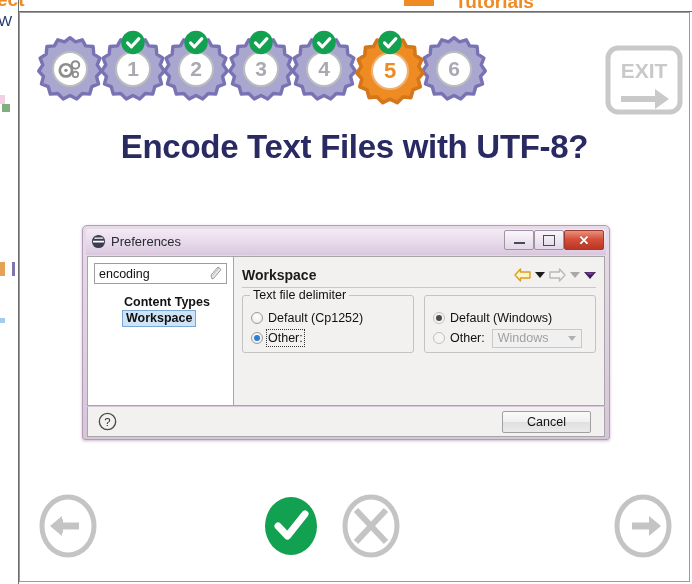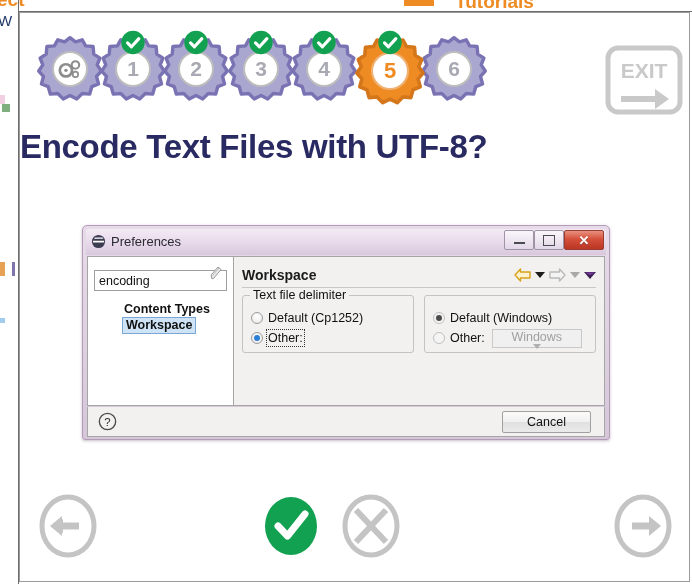--- a/index.html
+++ b/index.html
@@ -38,21 +38,21 @@
   }
   .gear.current .gear-num{color:#ef8b23;}
   .check-badge{
     position:absolute;left:50%;top:-5px;transform:translateX(-50%);
     width:25px;height:25px;z-index:5;
   }
   #exit-button{position:absolute;left:585px;top:32px;width:78px;height:70px;}
 
   
   #slide-title{
-    position:absolute;left:0;right:0;top:115px;text-align:left;
+    position:absolute;left:0;right:0;top:115px;text-align:center;
     font-size:33px;font-weight:bold;color:#2a2a63;
     letter-spacing:-0.3px;font-family:"Liberation Sans", sans-serif;
   }
 
   
   #prefs-dialog{
     position:absolute;left:62px;top:212px;width:528px;height:215px;
     box-sizing:border-box;
     border:1px solid #b49bb8;border-radius:5px 5px 3px 3px;
     background:linear-gradient(180deg,#e7dbe9 0%, #ddd0e0 55%, #d5c6d9 100%);
@@ -83,21 +83,21 @@
   #wctrl-close .glyph{color:#ffffff;font-size:13px;font-weight:bold;line-height:1;
     font-family:"Liberation Sans", sans-serif;text-shadow:0 1px 0 rgba(0,0,0,.35);}
 
   #prefs-body{
     position:absolute;left:4px;right:4px;top:30px;height:150px;
     background:#f2f1f0;border:1px solid #a6a6a6;box-sizing:border-box;
     display:flex;
   }
   #prefs-tree-pane{
     width:146px;border-right:1px solid #a6a6a6;box-sizing:border-box;
-    background:#ffffff;padding:13px 6px 0 6px;position:relative;
+    background:#ffffff;padding:6px 6px 0 6px;position:relative;
   }
   #prefs-filter{
     width:100%;height:21px;box-sizing:border-box;
     border:1px solid #9e9e9e;background:#fff;
     font-size:12.5px;color:#111;padding:0 20px 0 4px;
     font-family:"Liberation Sans", sans-serif;
     outline:none;
   }
   #prefs-filter-clear{
     position:absolute;right:10px;top:9px;width:14px;height:15px;
@@ -145,21 +145,21 @@
   }
   .radio.disabled{border-color:#c0c0c0;background:#f4f4f4;}
   .radio.disabled.checked::after{background:#4b4b4b;}
   .radio-label.focus{outline:1px dotted #333;outline-offset:1px;}
   .combo{
     margin-left:7px;height:19px;min-width:90px;box-sizing:border-box;
     border:1px solid #9e9e9e;background:#ffffff;
     display:flex;align-items:center;justify-content:space-between;
     padding:0 5px;font-size:12.5px;color:#111;
   }
-  .combo.disabled{background:#f0f0f0;border-color:#c8c8c8;color:#a0a0a0;flex-direction:column;}
+  .combo.disabled{background:#f0f0f0;border-color:#c8c8c8;color:#a0a0a0;}
   .combo .caret{width:0;height:0;border-left:4px solid transparent;
     border-right:4px solid transparent;border-top:5px solid #333;}
   .combo.disabled .caret{border-top-color:#b0b0b0;}
 
   #prefs-footer{
     position:absolute;left:4px;right:4px;top:181px;height:30px;
     background:#f2f1f0;border:1px solid #a6a6a6;border-top:none;box-sizing:border-box;
   }
   #help-icon{position:absolute;left:10px;top:5px;width:19px;height:19px;}
   .dlg-btn{

